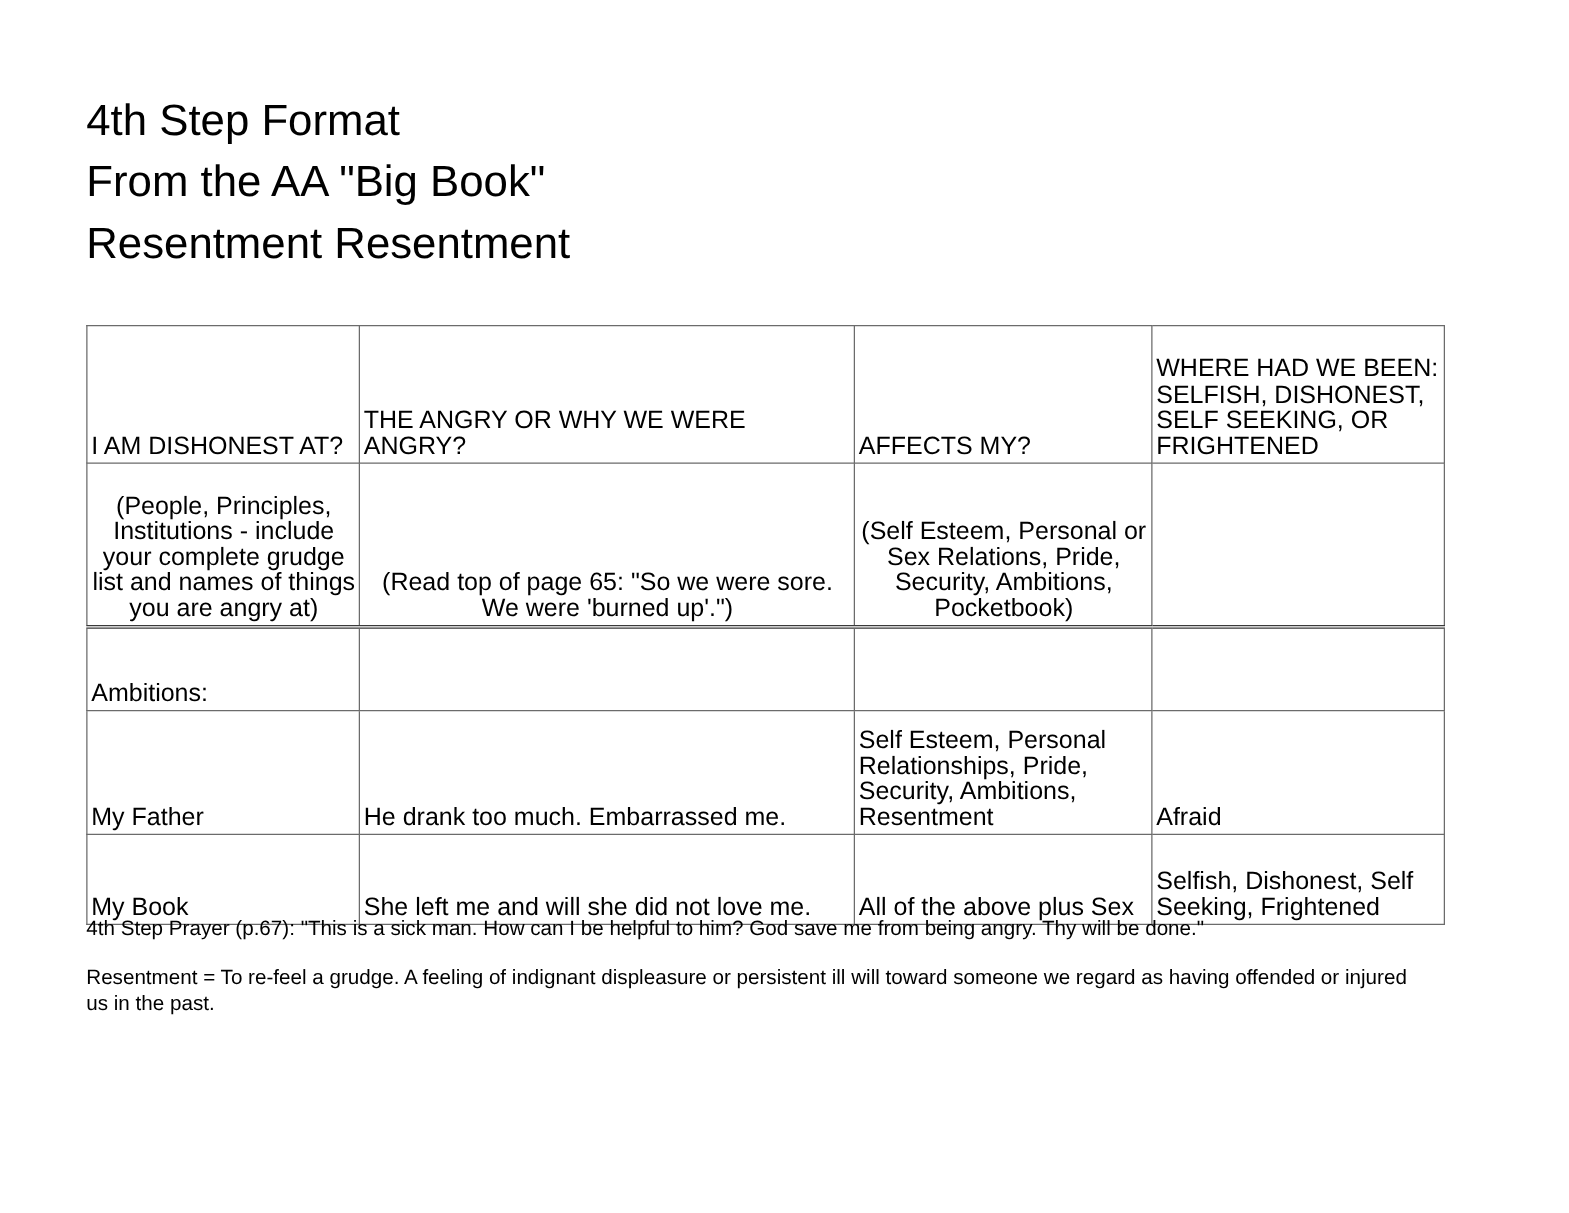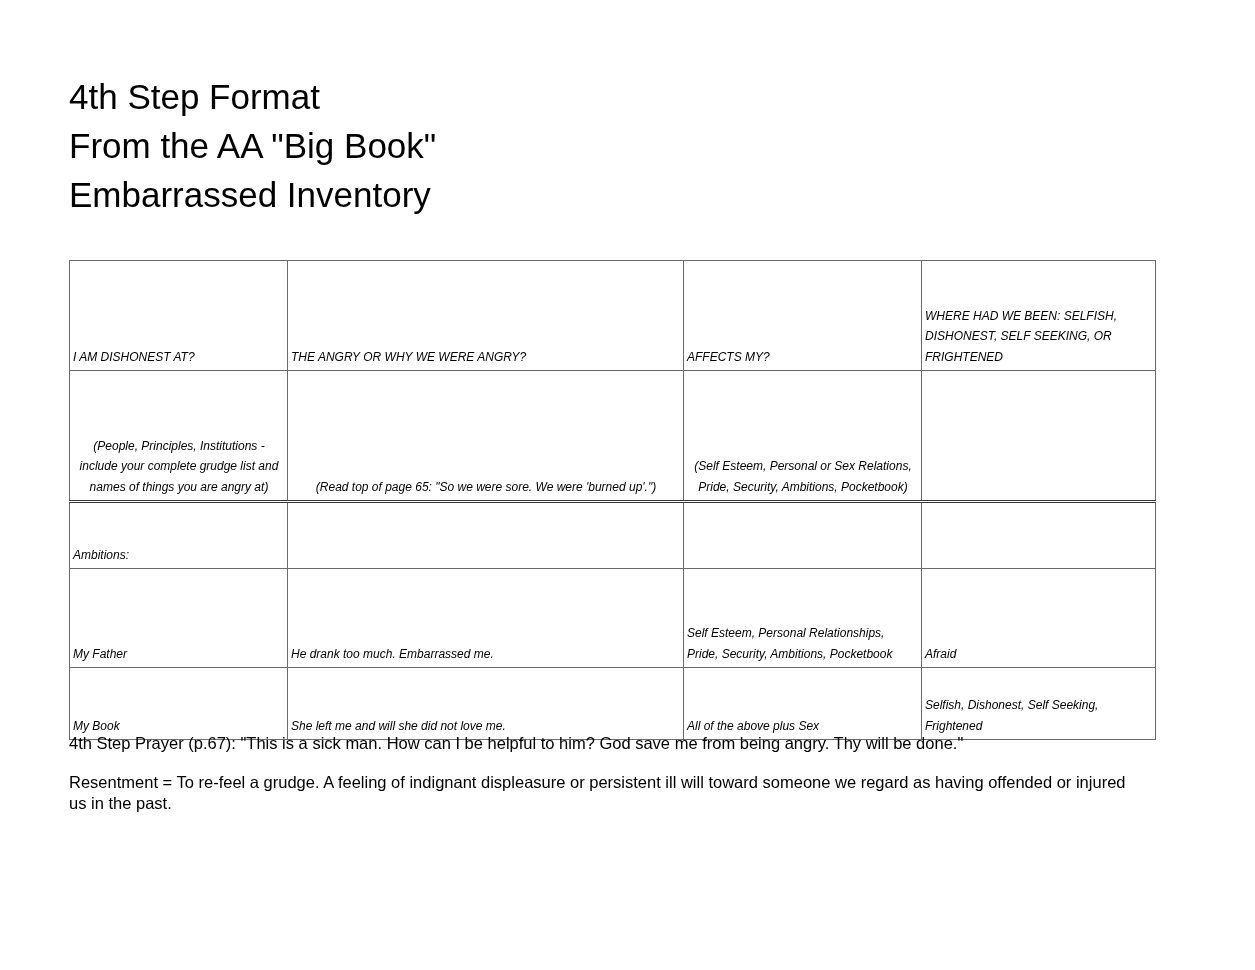--- a/index.html
+++ b/index.html
@@ -51,26 +51,25 @@
     left: 69px;
     top: 260px;
     width: 1086px;
     border-collapse: collapse;
     table-layout: fixed;
     background: #ffffff;
   }
   table.inventory td {
     border: 1px solid #6b6b6b;
     vertical-align: bottom;
-    font-size: 12px;
+    font-size: 20px;
     line-height: 20.5px;
     padding: 2px 2px 3px 3px;
     color: #000000;
     word-wrap: break-word;
-    font-style: italic;
   }
   
   table.inventory {
     border: 1px solid #4a4a4a;
   }
   col.c1 { width: 218px; }
   col.c2 { width: 396px; }
   col.c3 { width: 238px; }
   col.c4 { width: 234px; }
 
@@ -97,21 +96,21 @@
   .footer p.last { margin-bottom: 12px; }
 </style>
 </head>
 <body>
 
 <div class="page">
 
   <div class="titles">
     <div class="title-line">4th Step Format</div>
     <div class="title-line">From the AA "Big Book"</div>
-    <div class="title-line">Embarrassed Inventory</div>
+    <div class="title-line">Resentment Resentment</div>
   </div>
 
   <div class="example-label">EXAMPLE</div>
 
   <table class="inventory">
     <colgroup>
       <col class="c1">
         <col class="c2">
         <col class="c3">
         <col class="c4">
@@ -160,21 +159,21 @@
           </td>
       </tr>
       <tr class="r-father">
         <td>
             <span class="cell-text">My Father</span>
           </td>
         <td>
             <span class="cell-text">He drank too much. Embarrassed me.</span>
           </td>
         <td>
-            <span class="cell-text">Self Esteem, Personal Relationships, Pride, Security, Ambitions, Pocketbook</span>
+            <span class="cell-text">Self Esteem, Personal Relationships, Pride, Security, Ambitions, Resentment</span>
           </td>
         <td>
             <span class="cell-text">Afraid</span>
           </td>
       </tr>
       <tr class="r-wife">
         <td>
             <span class="cell-text">My Book</span>
           </td>
         <td>

